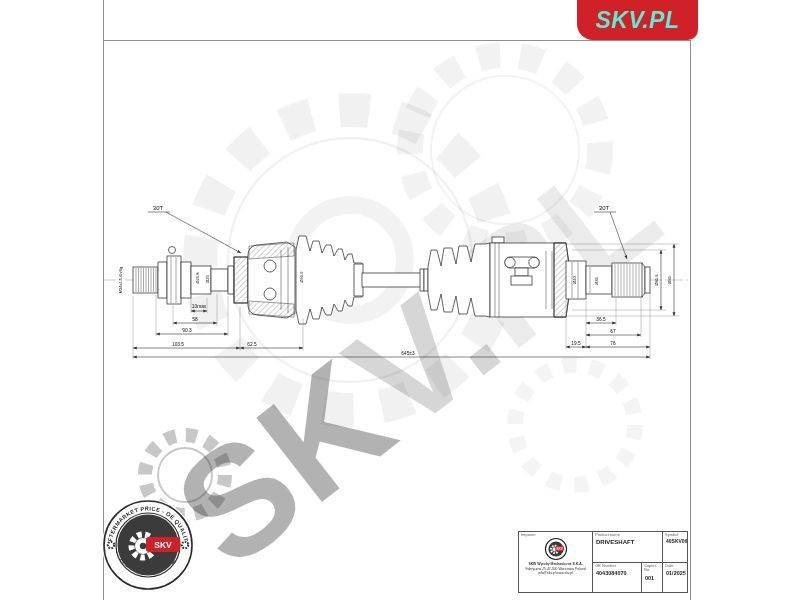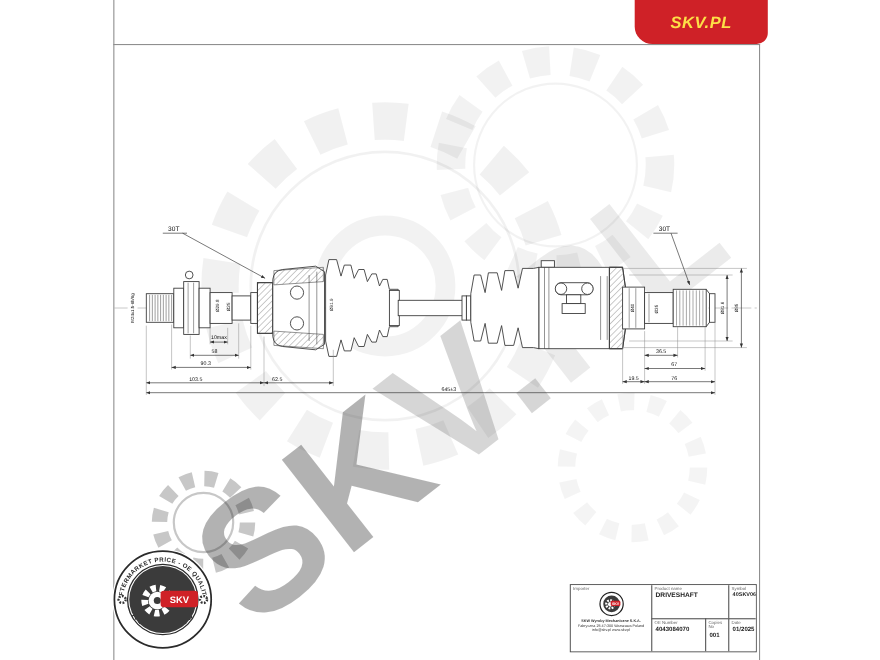--- a/index.html
+++ b/index.html
@@ -7,21 +7,21 @@
        font-family:"Liberation Sans",sans-serif;}
   .abs{position:absolute;}
   
   .frame{background:#8f8f8f;}
   #frame-left{left:103px;top:0;width:1px;height:600px;}
   #frame-top{left:103px;top:40px;width:588px;height:1px;}
   #frame-right{left:690px;top:40px;width:1px;height:560px;}
   
   #brand-box{left:577px;top:0;width:121px;height:40px;background:#cf2127;
              border-radius:0 0 10px 16px;display:flex;align-items:center;justify-content:center;}
-  #brand-box span{color:#fde047;font-weight:bold;font-style:italic;font-size:15px;letter-spacing:.5px;}
+  #brand-box span{color:#5eead4;font-weight:bold;font-style:italic;font-size:23px;letter-spacing:.5px;}
   
   #wm-text{left:0;top:0;transform:translate(150px,470px) rotate(-38deg);transform-origin:0 0;
            font-size:155px;font-weight:bold;letter-spacing:2px;white-space:nowrap;line-height:1;}
   #wm-text .w1{color:rgba(30,30,30,.34);}
   #wm-text .w2{color:rgba(30,30,30,.18);}
   #wm-text .w3{color:rgba(30,30,30,.09);}
   
   #tb{left:518px;top:531px;width:170px;height:62px;border:1px solid #555;box-sizing:border-box;
       display:grid;grid-template-columns:73px 49px 21px 25px;grid-template-rows:30px 30px;background:#fff;}
   .cell{border-left:1px solid #555;border-top:1px solid #555;position:relative;overflow:hidden;background:#fff;}

